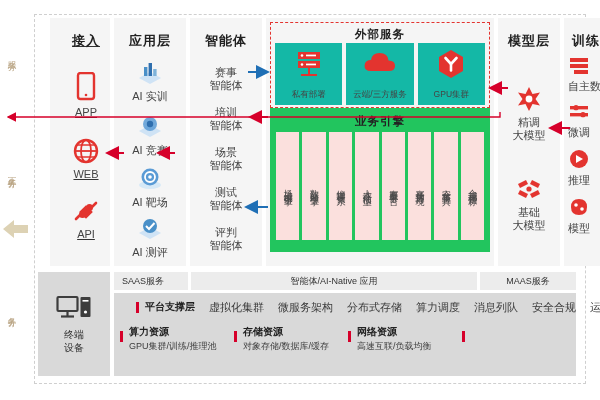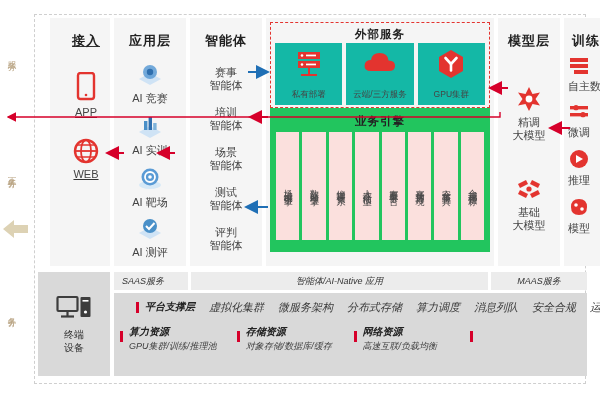--- a/index.html
+++ b/index.html
@@ -84,21 +84,21 @@
   }
 
   
   .bottom{position:absolute;left:38px;top:272px;right:0;height:108px;}
   .termbox{
     position:absolute;left:0;top:0;width:72px;height:104px;background:#d9d9d9;
     display:flex;flex-direction:column;align-items:center;justify-content:center;
   }
   .termbox .cap{font-size:10px;color:#333;line-height:13px;text-align:right;margin-top:4px;}
 
-  .rightstack{position:absolute;left:76px;top:0;right:13px;height:128px;font-style:italic;}
+  .rightstack{position:absolute;left:76px;top:0;right:24px;height:128px;}
   .servicebar{display:flex;gap:3px;height:18px;}
   .sbcell{background:#ececec;display:flex;align-items:center;font-size:9px;color:#333;padding:0 8px;box-sizing:border-box;}
   .sb-saas{width:74px;}
   .sb-native{flex:1;justify-content:center;}
   .sb-maas{width:96px;justify-content:center;}
 
   .greyblock{margin-top:3px;background:#d9d9d9;height:83px;position:relative;}
   .platrow{display:flex;align-items:center;height:28px;padding-left:22px;}
   .tick{width:3px;height:11px;background:#d6002a;margin-right:6px;flex:none;}
   .platlabel{font-size:10px;font-weight:bold;color:#222;margin-right:14px;white-space:nowrap;}
@@ -140,41 +140,53 @@
       <div class="citem" style="margin-top:20px;">
         <svg width="26" height="26" viewBox="0 0 26 26">
           <circle cx="13" cy="13" r="11" fill="none" stroke="#e3342f" stroke-width="2.4"></circle>
           <ellipse cx="13" cy="13" rx="5" ry="11" fill="none" stroke="#e3342f" stroke-width="1.8"></ellipse>
           <line x1="2" y1="13" x2="24" y2="13" stroke="#e3342f" stroke-width="1.8"></line>
           <line x1="4" y1="7" x2="22" y2="7" stroke="#e3342f" stroke-width="1.5"></line>
           <line x1="4" y1="19" x2="22" y2="19" stroke="#e3342f" stroke-width="1.5"></line>
         </svg>
         <div class="clabel">WEB</div>
       </div>
+      <div class="citem" style="margin-top:18px;">
+        <svg width="28" height="26" viewBox="0 0 28 26">
+          <g stroke="#e3342f" stroke-width="2.6" fill="#e3342f" stroke-linecap="round">
+            <line x1="4" y1="21" x2="10" y2="15"></line>
+            <line x1="24" y1="5" x2="18" y2="11"></line>
+            <path d="M9 14 L14 9 L19 14 L14 19 Z"></path>
+            <circle cx="10.5" cy="16.5" r="2.2"></circle>
+            <circle cx="17.5" cy="9.5" r="2.2"></circle>
+          </g>
+        </svg>
+        <div class="clabel">API</div>
+      </div>
     </div>
     <div class="colgap" style="left:72px;"></div>
 
     <div class="col" id="col-app">
       <div class="colhead">应用层</div>
-      <div class="citem" style="margin-top:12px;">
-        <svg width="30" height="26" viewBox="0 0 30 26">
-          <path d="M4 17 L15 11 L26 17 L15 23 Z" fill="#cfe3f5"></path>
-          <circle cx="15" cy="10" r="7" fill="#5a9bd5" opacity="0.85"></circle>
-          <circle cx="15" cy="10" r="3.2" fill="#2f6fae"></circle>
-        </svg>
-        <div class="clabel">AI 竞赛</div>
-      </div>
       <div class="citem" style="margin-top:10px;">
         <svg width="30" height="26" viewBox="0 0 30 26">
           <path d="M4 18 L15 12 L26 18 L15 24 Z" fill="#cfe3f5"></path>
           <rect x="9" y="7" width="3.4" height="9" fill="#4a90c8"></rect>
           <rect x="13.6" y="3" width="3.4" height="13" fill="#2f6fae"></rect>
           <rect x="18.2" y="9" width="3.4" height="7" fill="#7fb3da"></rect>
         </svg>
         <div class="clabel">AI 实训</div>
+      </div>
+      <div class="citem" style="margin-top:12px;">
+        <svg width="30" height="26" viewBox="0 0 30 26">
+          <path d="M4 17 L15 11 L26 17 L15 23 Z" fill="#cfe3f5"></path>
+          <circle cx="15" cy="10" r="7" fill="#5a9bd5" opacity="0.85"></circle>
+          <circle cx="15" cy="10" r="3.2" fill="#2f6fae"></circle>
+        </svg>
+        <div class="clabel">AI 竞赛</div>
       </div>
       <div class="citem" style="margin-top:10px;">
         <svg width="30" height="26" viewBox="0 0 30 26">
           <ellipse cx="15" cy="19" rx="11" ry="4" fill="#d6e9f7"></ellipse>
           <circle cx="15" cy="11" r="8.5" fill="#5a9bd5"></circle>
           <circle cx="15" cy="11" r="5" fill="none" stroke="#fff" stroke-width="1.8"></circle>
           <circle cx="15" cy="11" r="1.8" fill="#fff"></circle>
         </svg>
         <div class="clabel">AI 靶场</div>
       </div>

